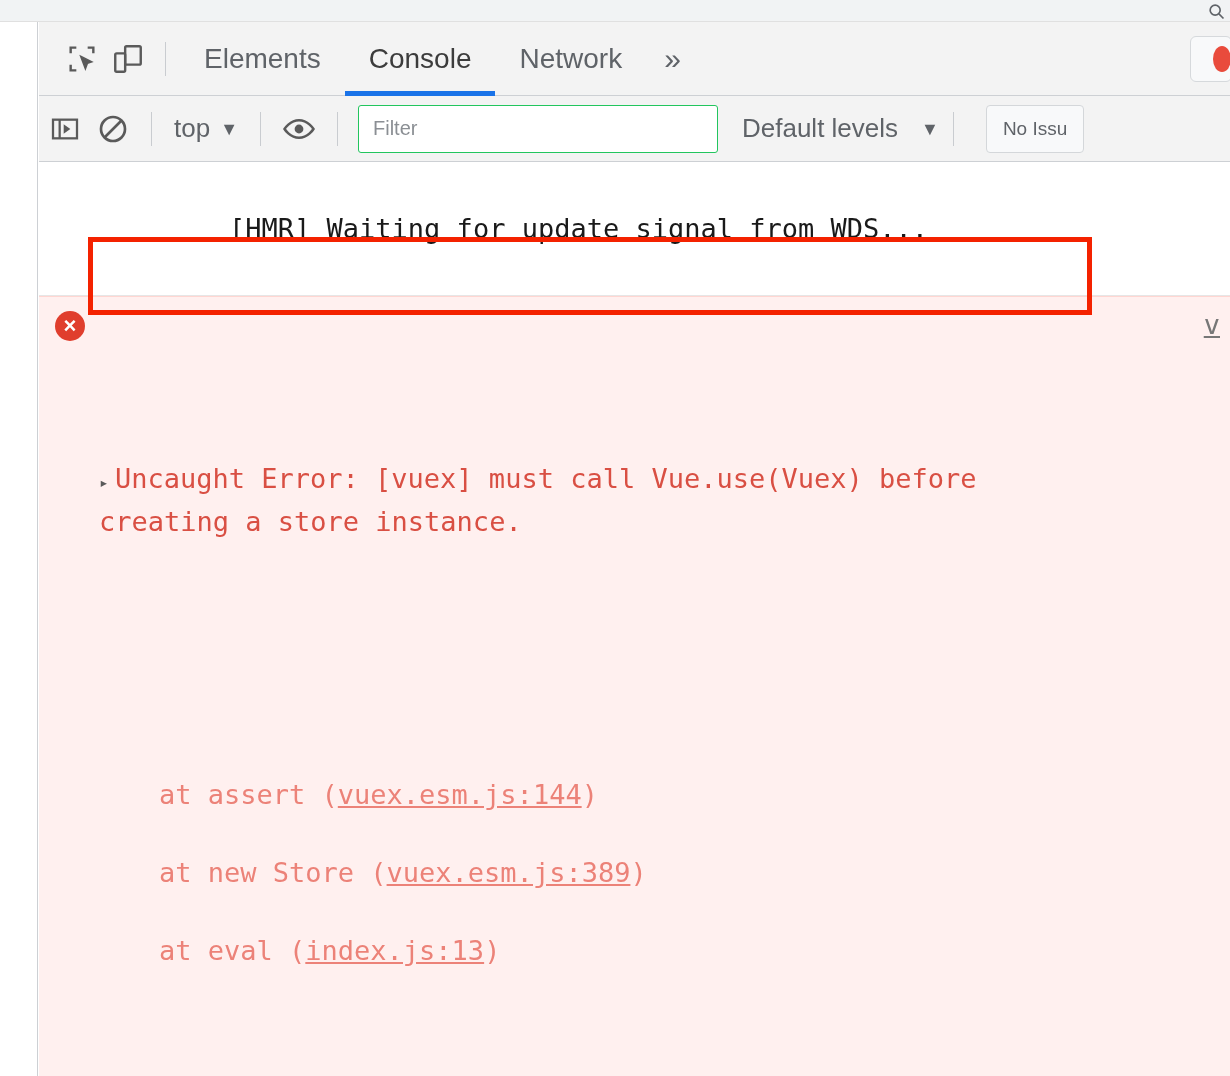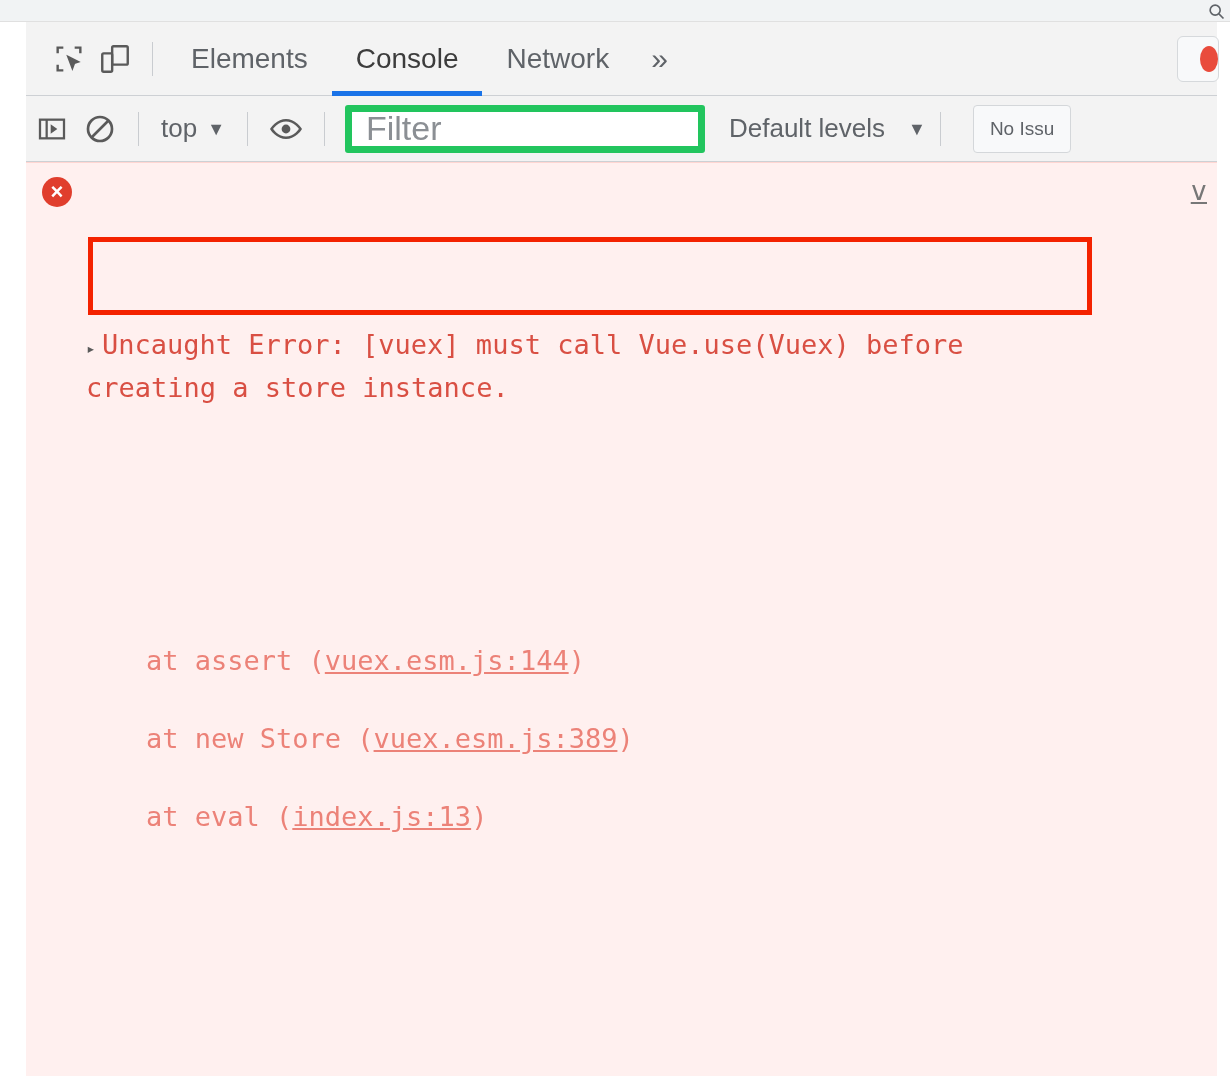--- a/index.html
+++ b/index.html
@@ -22,21 +22,21 @@
   }
 
   
   .page-gutter {
     position: absolute; left: 0; top: 22px; width: 38px; height: 1054px;
     background: #ffffff; border-right: 1px solid #cdd0d4;
   }
 
   
   .devtools {
-    position: absolute; left: 26px; top: 22px;
+    position: absolute; left: 39px; top: 22px;
     width: 1191px; height: 1054px;
     background: #ffffff;
     display: flex; flex-direction: column;
   }
 
   
   .tabbar {
     position: relative; height: 74px; flex: 0 0 74px;
     background: #f3f3f3;
     border-bottom: 1px solid #cdd0d4;
@@ -90,23 +90,23 @@
     width: 48px; height: 48px; display: flex; align-items: center; justify-content: center;
     color: #5a5a5a; cursor: pointer; flex: 0 0 auto;
   }
   .ctx-select {
     display: flex; align-items: center; gap: 10px;
     font-size: 26px; color: #5f6368; padding: 0 8px; cursor: pointer; white-space: nowrap;
   }
   .caret { font-size: 18px; line-height: 1; }
   .filter-box {
     width: 360px; height: 48px; margin-left: 6px;
-    background: #ffffff; border: 7px solid #22c55e; border-radius: 3px;
+    background: #ffffff; border: 1px solid #22c55e; border-radius: 3px;
     display: flex; align-items: center; padding: 0 14px;
-    font-size: 34px; color: #8b8f94; cursor: text;
+    font-size: 20px; color: #8b8f94; cursor: text;
   }
   .levels-select {
     display: flex; align-items: center; gap: 23px; margin-left: 24px;
     font-size: 26px; color: #5f6368; white-space: nowrap; cursor: pointer;
   }
   .issues-box {
     margin-left: 18px; height: 48px;
     border: 1px solid #d4d7da; border-radius: 4px; background: #f8f9fa;
     display: flex; align-items: center; padding: 0 16px;
     font-size: 19px; color: #5f6368; white-space: nowrap; cursor: pointer;
@@ -256,20 +256,23 @@
 
       <div class="vsep"></div>
 
       <div class="issues-box">
         <span>No Issu</span>
       </div>
     </div>
 
     <div class="console-body">
 
+      <div class="msg info">
+        <span>[HMR] Waiting for update signal from WDS...</span>
+      </div>
 
       <div class="msg error">
         <div class="err-icon">×</div>
 
         <div class="err-headline" style="white-space:normal; max-width:1000px;">
           <span class="disclosure">▸</span><span>Uncaught Error: [vuex] must call Vue.use(Vuex) before creating a store instance.</span>
         </div>
 
         <a class="src-right">v</a>
 

